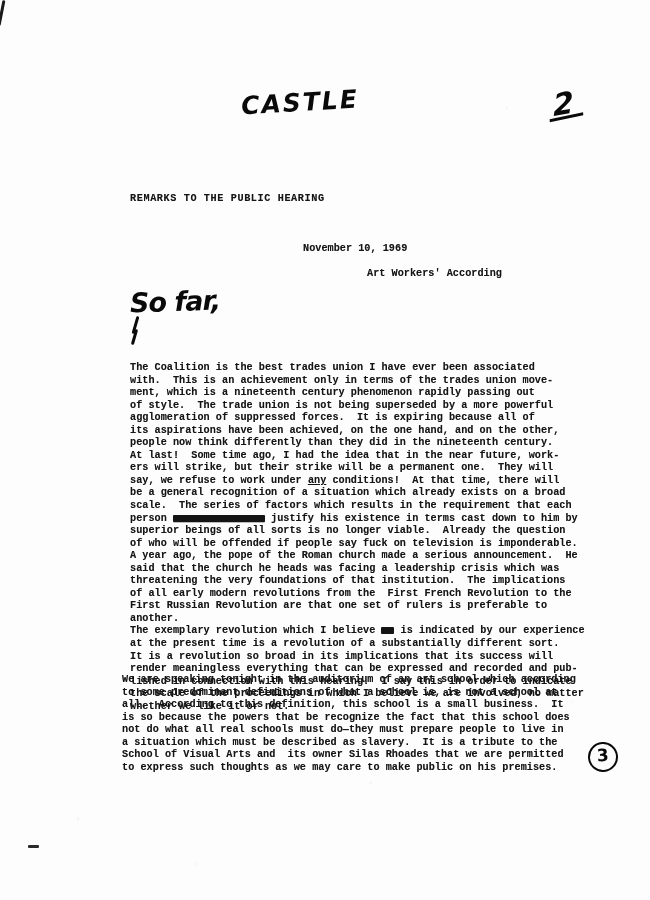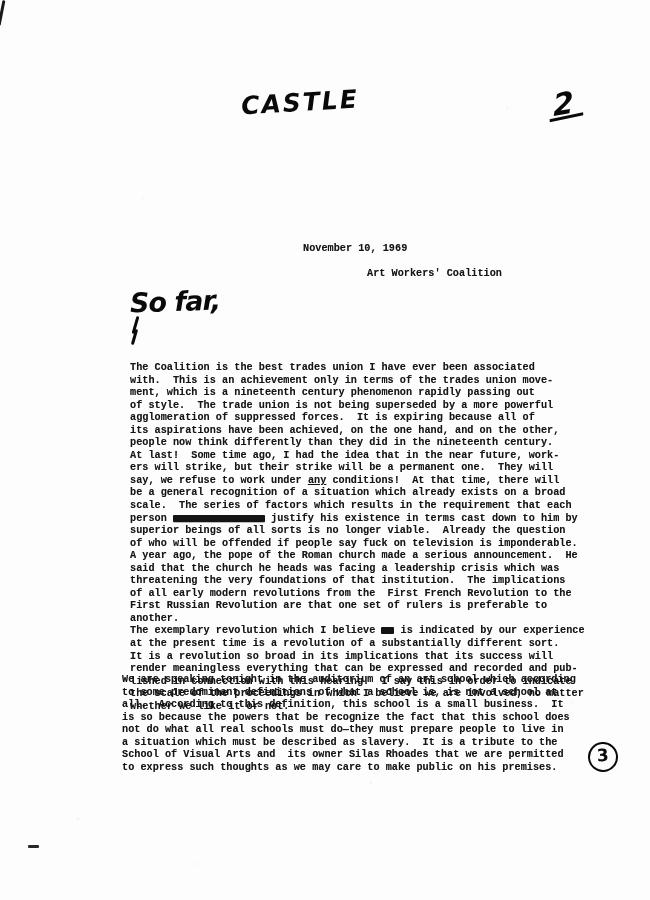--- a/index.html
+++ b/index.html
@@ -210,24 +210,25 @@
 
   <div class="handwritten" id="hw-sofar">So far,</div>
 
   <div class="hw-slash" id="hw-slash-1"></div>
   <div class="hw-slash" id="hw-slash-2"></div>
 
   <div class="handwritten" id="hw-page-bottom">3</div>
 
   <div id="margin-dash"></div>
 
+  <div class="typed" id="doc-heading">REMARKS TO THE PUBLIC HEARING</div>
 
   <div class="typed" id="doc-date">November 10, 1969</div>
 
-  <div class="typed" id="doc-org">Art Workers' Coalition</div>
+  <div class="typed" id="doc-org">Art Workers' According</div>
 
   <div class="typed" id="body-para-1"><span>The Coalition is the best trades union I have ever been associated
 with.  This is an achievement only in terms of the trades union move-
 ment, which is a nineteenth century phenomenon rapidly passing out
 of style.  The trade union is not being superseded by a more powerful
 agglomeration of suppressed forces.  It is expiring because all of
 its aspirations have been achieved, on the one hand, and on the other,
 people now think differently than they did in the nineteenth century.
 At last!  Some time ago, I had the idea that in the near future, work-
 ers will strike, but their strike will be a permanent one.  They will

